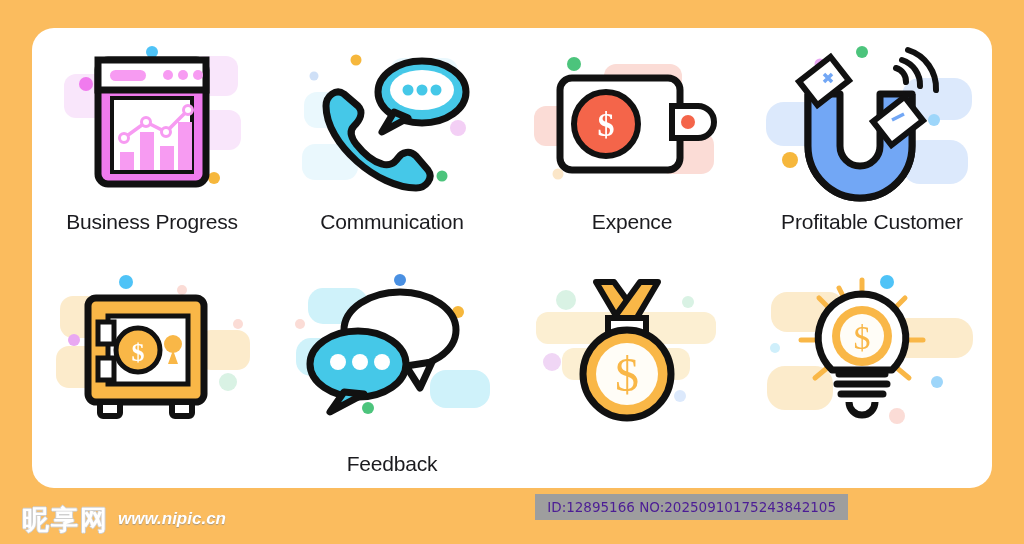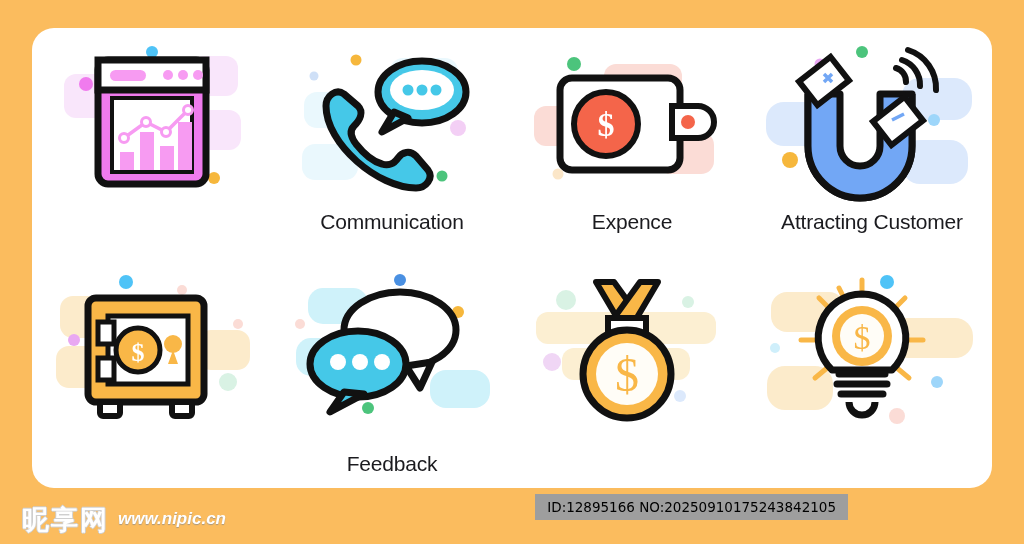--- a/index.html
+++ b/index.html
@@ -61,21 +61,21 @@
     position:absolute;left:118px;top:21px;
     font-size:17px;font-style:italic;font-weight:700;color:#ffffff;
     text-shadow:0 1px 1px rgba(140,140,140,.75);
     font-family:Liberation Sans, sans-serif;
   }
   #wm-id{
     position:absolute;right:8px;top:6px;
     height:26px;line-height:26px;
     padding:0 12px;
     background:#9e9e9e;
-    color:#000000;font-size:13.5px;
+    color:#4c1d95;font-size:13.5px;
     font-family:"DejaVu Sans", sans-serif;
     white-space:nowrap;
   }
 </style>
 </head>
 <body>
 
 <div id="stage">
 
   <div id="frame"></div>
@@ -105,20 +105,21 @@
             <rect x="118" y="102" width="14" height="24" fill="#F79BF2"></rect>
             <rect x="136" y="78" width="14" height="48" fill="#F79BF2"></rect>
             <polyline points="82,94 104,78 124,88 146,66" fill="none" stroke="#F79BF2" stroke-width="3.5"></polyline>
             <circle cx="82" cy="94" r="4.5" fill="#fff" stroke="#F79BF2" stroke-width="3"></circle>
             <circle cx="104" cy="78" r="4.5" fill="#fff" stroke="#F79BF2" stroke-width="3"></circle>
             <circle cx="124" cy="88" r="4.5" fill="#fff" stroke="#F79BF2" stroke-width="3"></circle>
             <circle cx="146" cy="66" r="4.5" fill="#fff" stroke="#F79BF2" stroke-width="3"></circle>
           </g>
         </svg>
       </div>
+      <div class="label">Business Progress</div>
     </div>
 
     <div class="tile">
       <div class="art">
         <svg width="220" height="160" viewBox="0 0 220 160">
           <rect x="108" y="14" width="68" height="40" rx="13" fill="#EAF8FD"></rect>
           <rect x="22" y="48" width="50" height="36" rx="13" fill="#EAF8FD"></rect>
           <rect x="20" y="100" width="56" height="36" rx="13" fill="#EAF8FD"></rect>
           <circle cx="74" cy="16" r="5.5" fill="#F6B73C"></circle>
           <circle cx="32" cy="32" r="4.5" fill="#CFE0F7"></circle>
@@ -177,21 +178,21 @@
             <rect x="52" y="22" width="40" height="30" transform="rotate(-38 72 37)" fill="#fff" stroke="#111" stroke-width="6"></rect>
             <rect x="126" y="62" width="40" height="30" transform="rotate(-38 146 77)" fill="#fff" stroke="#111" stroke-width="6"></rect>
             <path d="M72,30 L80,38 M80,30 L72,38" stroke="#72A7F5" stroke-width="3.5"></path>
             <path d="M140,76 L152,70" stroke="#72A7F5" stroke-width="3.5"></path>
             <path d="M150,16 a26,26 0 0 1 18,26" fill="none" stroke="#111" stroke-width="6" stroke-linecap="round"></path>
             <path d="M156,6 a40,40 0 0 1 28,40" fill="none" stroke="#111" stroke-width="6" stroke-linecap="round"></path>
             <path d="M144,24 a14,14 0 0 1 10,14" fill="none" stroke="#111" stroke-width="6" stroke-linecap="round"></path>
           </g>
         </svg>
       </div>
-      <div class="label">Attracting Customer</div>
+      <div class="label">Profitable Customer</div>
     </div>
 
     <div class="tile r2">
       <div class="art">
         <svg width="220" height="160" viewBox="0 0 220 160">
           <rect x="18" y="22" width="48" height="42" rx="13" fill="#FCEBCB"></rect>
           <rect x="14" y="72" width="48" height="42" rx="13" fill="#FCEBCB"></rect>
           <rect x="156" y="56" width="52" height="40" rx="13" fill="#FCEBCB"></rect>
           <circle cx="84" cy="8" r="7" fill="#4FC3F7"></circle>
           <circle cx="140" cy="16" r="5" fill="#FBDCD6"></circle>

